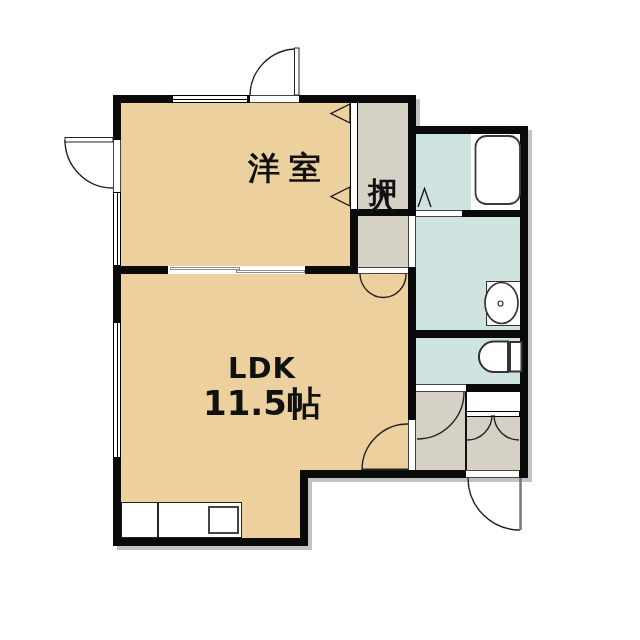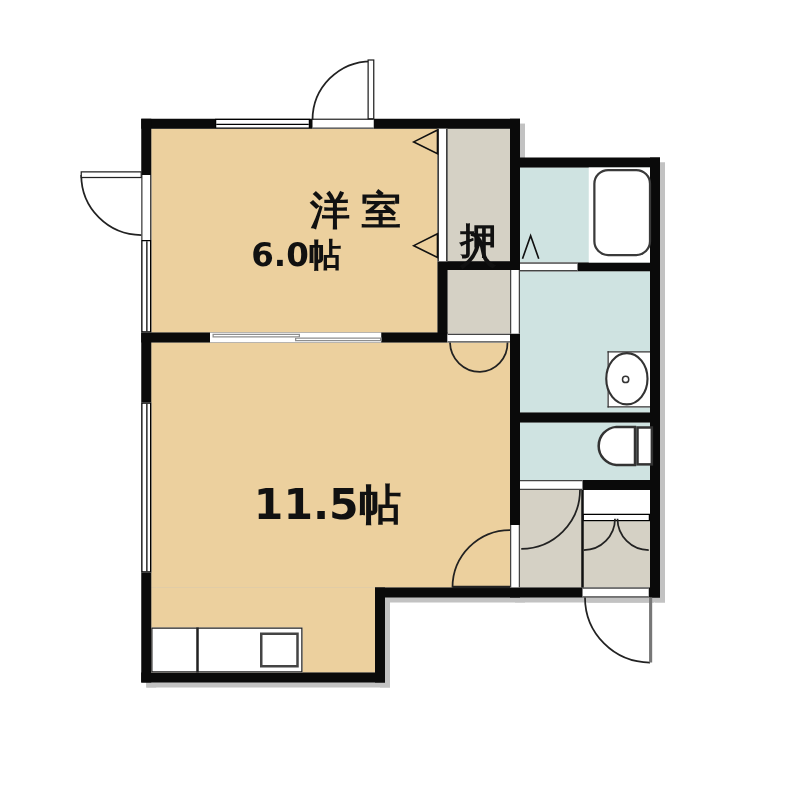--- a/index.html
+++ b/index.html
@@ -111,17 +111,17 @@
     <rect x="475.5" y="136" width="44.5" height="68" rx="11" fill="#fff" stroke="#3a3a3a" stroke-width="1.8"></rect>
 
     <ellipse cx="501.5" cy="303" rx="16.5" ry="20.5" fill="#fff" stroke="#333" stroke-width="1.7"></ellipse>
     <circle cx="500.5" cy="303.5" r="2.5" fill="#fff" stroke="#333" stroke-width="1.2"></circle>
 
     <path d="M 508 341.5 L 493 341.5 A 15.3 15.3 0 0 0 493 372 L 508 372 Z" fill="#fff" stroke="#333" stroke-width="2"></path>
     <rect x="510" y="342" width="11.5" height="29.5" fill="#fff" stroke="#333" stroke-width="2"></rect>
   </svg>
 
   <div class="label" style="left:241px;top:169px;font-size:32px;letter-spacing:9px;margin-left:48px;">洋室</div>
-  <div class="label" style="left:237px;top:204px;font-size:26px;">6.0帖</div>
+  <div class="label" style="left:262px;top:368px;font-size:29px;letter-spacing:1px;">LDK</div>
   <div class="label" style="left:262px;top:404px;font-size:34px;">11.5帖</div>
   <div class="label" style="left:383px;top:161px;font-size:29px;writing-mode:vertical-rl;text-orientation:upright;letter-spacing:6px;">押入</div>
 
 </div>
 
 </body></html>

